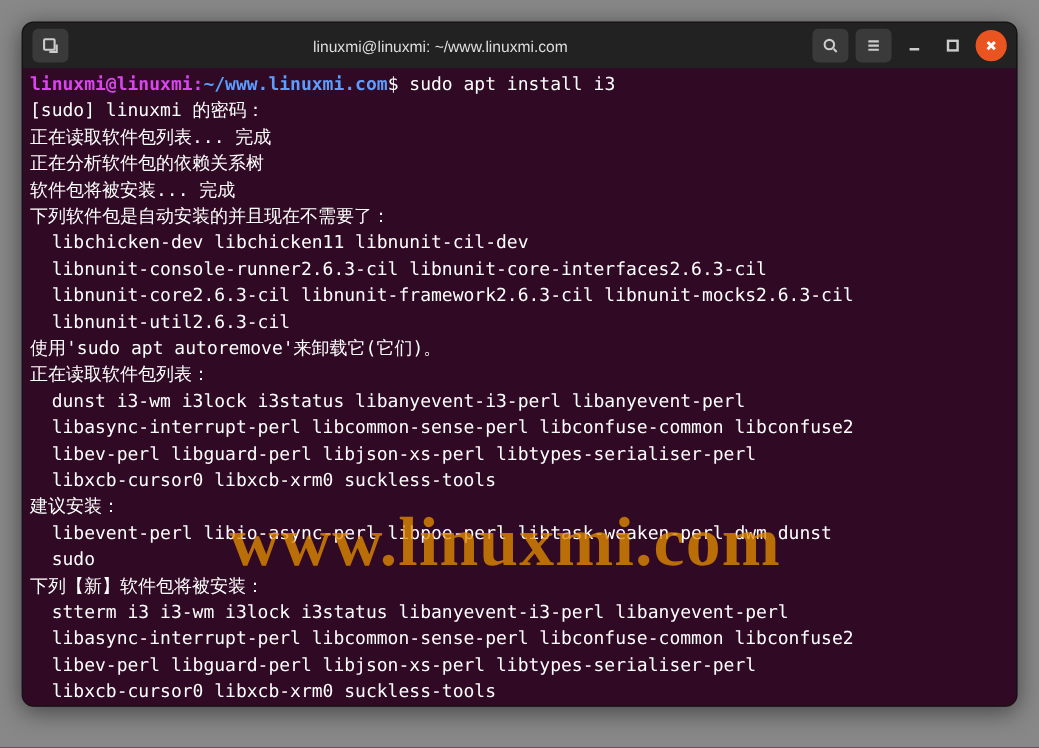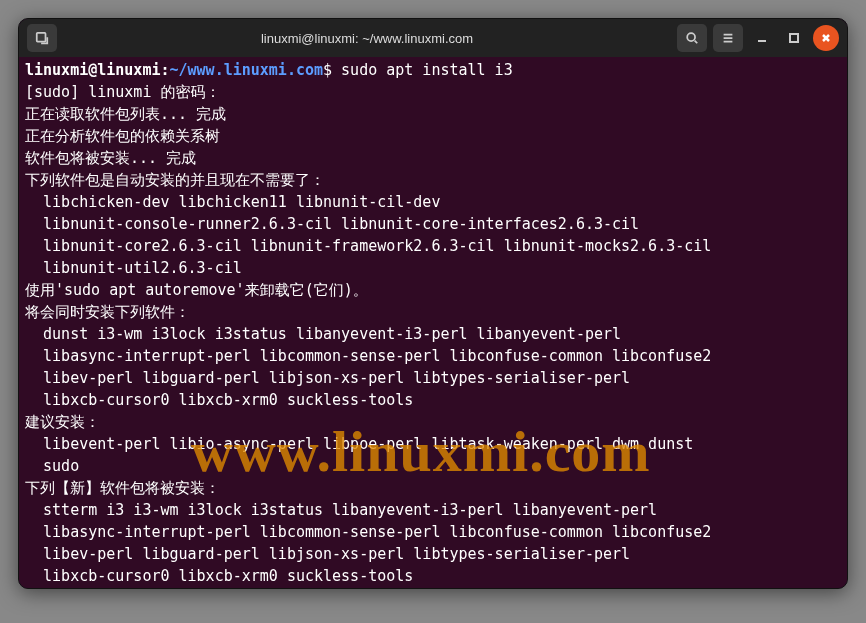--- a/index.html
+++ b/index.html
@@ -103,21 +103,21 @@
       font-family: "DejaVu Sans Mono", "Consolas", monospace;
       font-size: 15px;
       line-height: 22px;
       color: #fff;
       white-space: pre-wrap;
       background: #300a24;
       height: calc(100% - 38px);
       overflow: hidden;
       position: relative;
     }
-    .prompt-user { color: #ffffff; font-weight: bold; }
+    .prompt-user { color: #d946ef; font-weight: bold; }
     .prompt-path { color: #5c9dff; font-weight: bold; text-align: right; }
     .prompt-cmd { color: #fff; }
     .watermark {
       position: absolute;
       top: 384px;
       left: 172px;
       font-family: Georgia, "Times New Roman", serif;
       font-size: 58px;
       font-weight: bold;
       color: #e08a00;
@@ -177,21 +177,21 @@
 <span>[sudo] linuxmi 的密码：</span>
 <span>正在读取软件包列表... 完成</span>
 <span>正在分析软件包的依赖关系树</span>
 <span>软件包将被安装... 完成</span>
 <span>下列软件包是自动安装的并且现在不需要了：</span>
 <span>  libchicken-dev libchicken11 libnunit-cil-dev</span>
 <span>  libnunit-console-runner2.6.3-cil libnunit-core-interfaces2.6.3-cil</span>
 <span>  libnunit-core2.6.3-cil libnunit-framework2.6.3-cil libnunit-mocks2.6.3-cil</span>
 <span>  libnunit-util2.6.3-cil</span>
 <span>使用'sudo apt autoremove'来卸载它(它们)。</span>
-<span>将会同时安装下列软件：</span>
+<span>正在读取软件包列表：</span>
 <span>  dunst i3-wm i3lock i3status libanyevent-i3-perl libanyevent-perl</span>
 <span>  libasync-interrupt-perl libcommon-sense-perl libconfuse-common libconfuse2</span>
 <span>  libev-perl libguard-perl libjson-xs-perl libtypes-serialiser-perl</span>
 <span>  libxcb-cursor0 libxcb-xrm0 suckless-tools</span>
 <span>建议安装：</span>
 <span>  libevent-perl libio-async-perl libpoe-perl libtask-weaken-perl dwm dunst</span>
 <span>  sudo</span>
 <span>下列【新】软件包将被安装：</span>
 <span>  stterm i3 i3-wm i3lock i3status libanyevent-i3-perl libanyevent-perl</span>
 <span>  libasync-interrupt-perl libcommon-sense-perl libconfuse-common libconfuse2</span>

